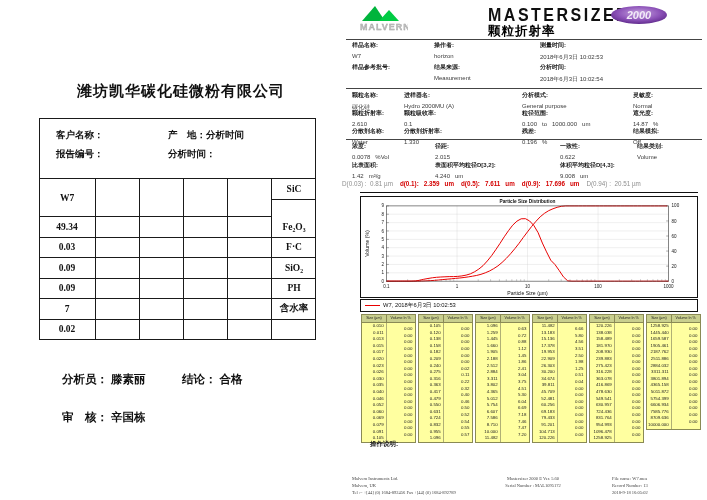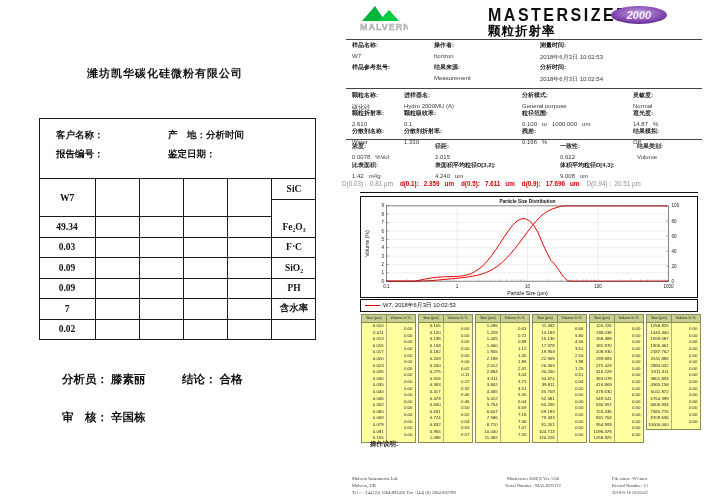--- a/index.html
+++ b/index.html
@@ -1,21 +1,21 @@
 <!DOCTYPE html>
 <html><head>
 <meta charset="utf-8">
 <style>
   html,body{margin:0;padding:0;}
   body{width:707px;height:500px;background:#ffffff;font-family:"Liberation Sans",sans-serif;position:relative;overflow:hidden;}
   .canvas{position:absolute;inset:0;background:#fff;}
 
   
   .page-left{position:absolute;left:0;top:0;width:330px;height:500px;font-family:"Liberation Serif",serif;color:#111;}
-  .pl-company{position:absolute;top:66px;left:0;width:330px;text-align:center;font-size:11px;font-weight:bold;letter-spacing:1px;margin:0;}
+  .pl-company{position:absolute;top:66px;left:0;width:330px;text-align:center;font-size:15px;font-weight:bold;letter-spacing:1px;margin:16px;}
   .pl-title{position:absolute;top:93px;left:0;width:330px;text-align:center;font-size:13.5px;font-weight:bold;letter-spacing:2px;margin:0;}
   .pl-box{position:absolute;left:39px;top:118px;width:277px;height:222px;border:1.6px solid #1a1a1a;box-sizing:border-box;}
   .pl-info{position:absolute;left:0;top:0;width:100%;height:60px;font-size:9.5px;font-weight:bold;}
   .pl-info .row1{position:absolute;top:10px;left:0;width:100%;}
   .pl-info .row2{position:absolute;top:29px;left:0;width:100%;}
   .pl-info span.f1{position:absolute;left:16px;white-space:pre;}
   .pl-info span.f2{position:absolute;left:128px;white-space:pre;}
   .chem-table{position:absolute;left:-1px;top:59px;width:277px;display:grid;grid-template-columns:57px 44px 44px 44px 44px 44px;border-top:1px solid #1a1a1a;}
   .chem-cell{border-right:1px solid #1a1a1a;border-bottom:1px solid #1a1a1a;height:20.5px;display:flex;align-items:center;justify-content:center;font-size:9.5px;font-weight:bold;box-sizing:border-box;}
   .chem-cell:nth-child(6n){border-right:none;}
@@ -80,21 +80,21 @@
     <h1 class="pl-company">潍坊凯华碳化硅微粉有限公司</h1>
 
     <div class="pl-box">
       <div class="pl-info">
         <div class="row1">
           <span class="f1">客户名称：</span>
           <span class="f2"><span>产    地：</span><span>分析时间</span></span>
         </div>
         <div class="row2">
           <span class="f1">报告编号：</span>
-          <span class="f2">鉴定日期：</span>
+          <span class="f2">分析时间：</span>
         </div>
       </div>
       <div class="chem-table" id="chem-table">
           <div class="chem-cell chem-head">W7</div>
           <div class="chem-cell chem-head"></div>
           <div class="chem-cell chem-head"></div>
           <div class="chem-cell chem-head"></div>
           <div class="chem-cell chem-head"></div>
           <div class="chem-cell">SiC</div>
           <div class="chem-cell">49.34</div>

